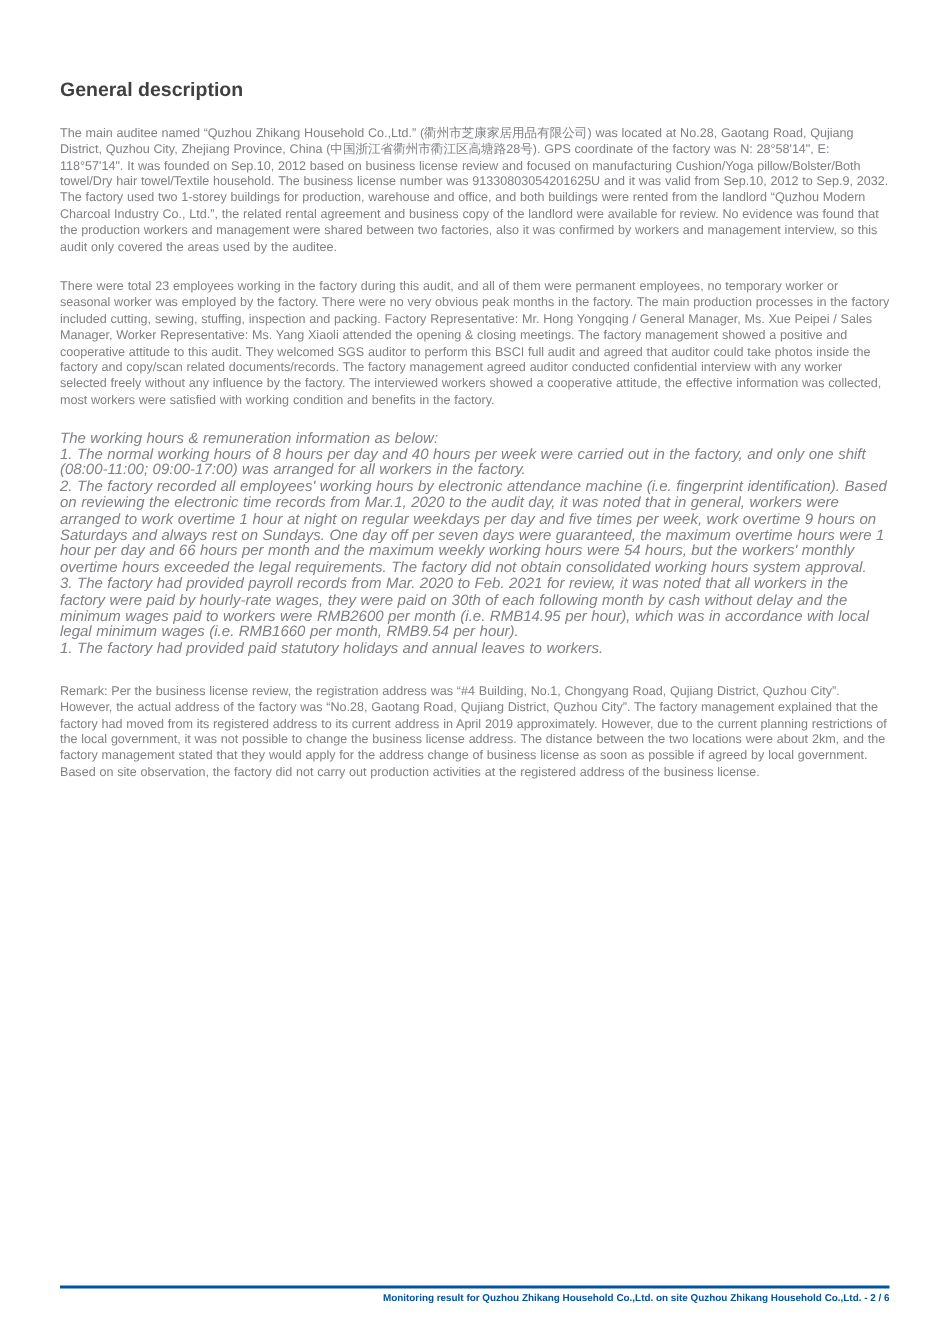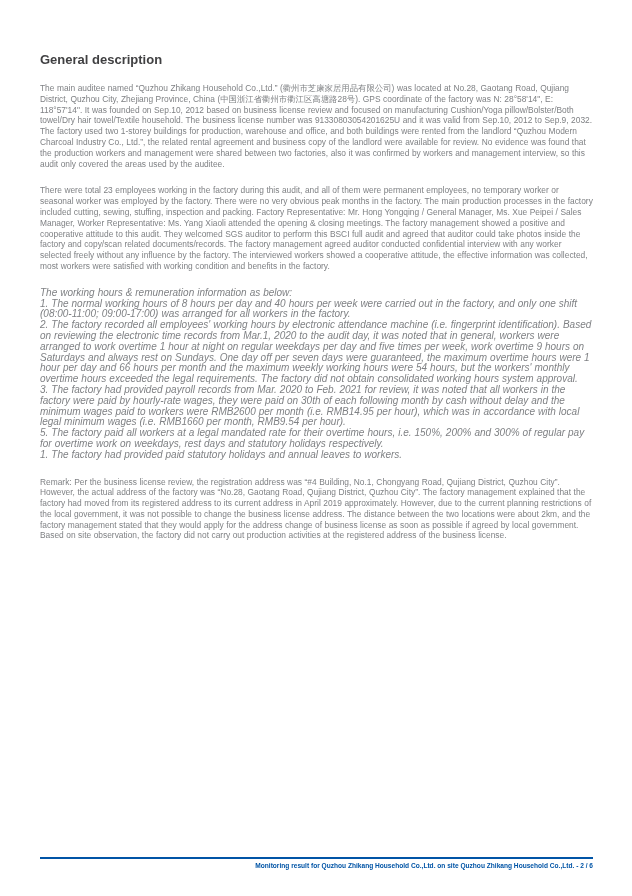--- a/index.html
+++ b/index.html
@@ -78,21 +78,20 @@
 
     <p class="para">The main auditee named “Quzhou Zhikang Household Co.,Ltd.” (衢州市芝康家居用品有限公司) was located at No.28, Gaotang Road, Qujiang District, Quzhou City, Zhejiang Province, China (中国浙江省衢州市衢江区高塘路28号). GPS coordinate of the factory was N: 28°58'14", E: 118°57'14". It was founded on Sep.10, 2012 based on business license review and focused on manufacturing Cushion/Yoga pillow/Bolster/Both towel/Dry hair towel/Textile household. The business license number was 91330803054201625U and it was valid from Sep.10, 2012 to Sep.9, 2032. The factory used two 1-storey buildings for production, warehouse and office, and both buildings were rented from the landlord “Quzhou Modern Charcoal Industry Co., Ltd.”, the related rental agreement and business copy of the landlord were available for review. No evidence was found that the production workers and management were shared between two factories, also it was confirmed by workers and management interview, so this audit only covered the areas used by the auditee.</p>
 
     <p class="para">There were total 23 employees working in the factory during this audit, and all of them were permanent employees, no temporary worker or seasonal worker was employed by the factory. There were no very obvious peak months in the factory. The main production processes in the factory included cutting, sewing, stuffing, inspection and packing. Factory Representative: Mr. Hong Yongqing / General Manager, Ms. Xue Peipei / Sales Manager, Worker Representative: Ms. Yang Xiaoli attended the opening &amp; closing meetings. The factory management showed a positive and cooperative attitude to this audit. They welcomed SGS auditor to perform this BSCI full audit and agreed that auditor could take photos inside the factory and copy/scan related documents/records. The factory management agreed auditor conducted confidential interview with any worker selected freely without any influence by the factory. The interviewed workers showed a cooperative attitude, the effective information was collected, most workers were satisfied with working condition and benefits in the factory.</p>
 
     <div class="para">
       <div class="wh-line">The working hours &amp; remuneration information as below:</div>
       <div class="wh-line">1. The normal working hours of 8 hours per day and 40 hours per week were carried out in the factory, and only one shift (08:00-11:00; 09:00-17:00) was arranged for all workers in the factory.</div>
       <div class="wh-line">2. The factory recorded all employees' working hours by electronic attendance machine (i.e. fingerprint identification). Based on reviewing the electronic time records from Mar.1, 2020 to the audit day, it was noted that in general, workers were arranged to work overtime 1 hour at night on regular weekdays per day and five times per week, work overtime 9 hours on Saturdays and always rest on Sundays. One day off per seven days were guaranteed, the maximum overtime hours were 1 hour per day and 66 hours per month and the maximum weekly working hours were 54 hours, but the workers' monthly overtime hours exceeded the legal requirements. The factory did not obtain consolidated working hours system approval.</div>
       <div class="wh-line">3. The factory had provided payroll records from Mar. 2020 to Feb. 2021 for review, it was noted that all workers in the factory were paid by hourly-rate wages, they were paid on 30th of each following month by cash without delay and the minimum wages paid to workers were RMB2600 per month (i.e. RMB14.95 per hour), which was in accordance with local legal minimum wages (i.e. RMB1660 per month, RMB9.54 per hour).</div>
-      <div class="wh-line">5. The factory paid all workers at a legal mandated rate for their overtime hours, i.e. 150%, 200% and 300% of regular pay for overtime work on weekdays, rest days and statutory holidays respectively.</div>
       <div class="wh-line">1. The factory had provided paid statutory holidays and annual leaves to workers.</div>
     </div>
 
     <p class="para">Remark: Per the business license review, the registration address was “#4 Building, No.1, Chongyang Road, Qujiang District, Quzhou City”. However, the actual address of the factory was “No.28, Gaotang Road, Qujiang District, Quzhou City”. The factory management explained that the factory had moved from its registered address to its current address in April 2019 approximately. However, due to the current planning restrictions of the local government, it was not possible to change the business license address. The distance between the two locations were about 2km, and the factory management stated that they would apply for the address change of business license as soon as possible if agreed by local government. Based on site observation, the factory did not carry out production activities at the registered address of the business license.</p>
 
   </div>
 
   <div class="footer">
     <div class="footer-rule"></div>
     <div class="footer-text">Monitoring result for Quzhou Zhikang Household Co.,Ltd. on site Quzhou Zhikang Household Co.,Ltd. - 2 / 6</div>

